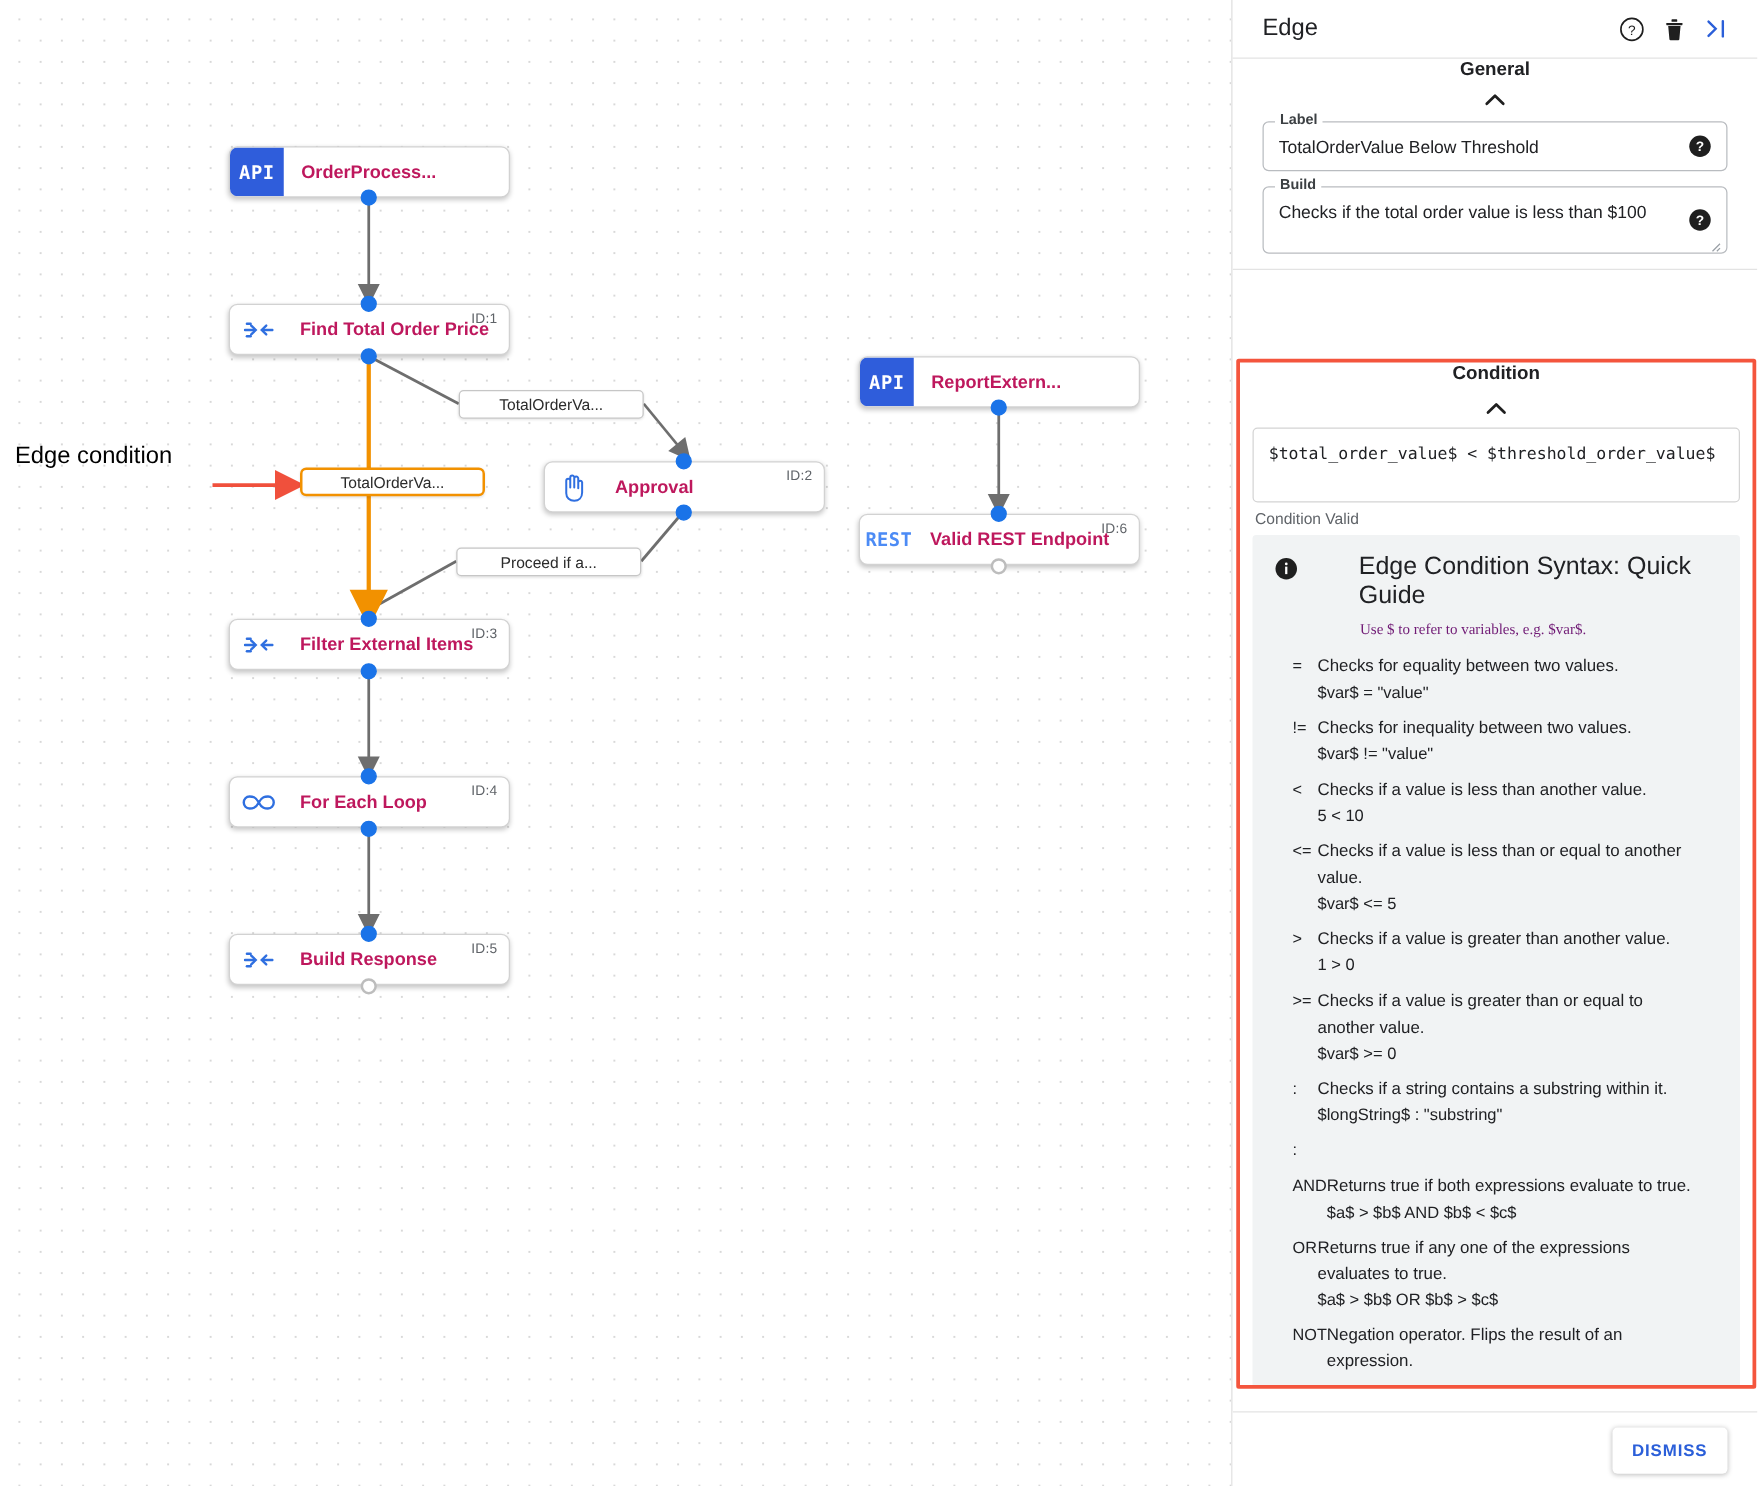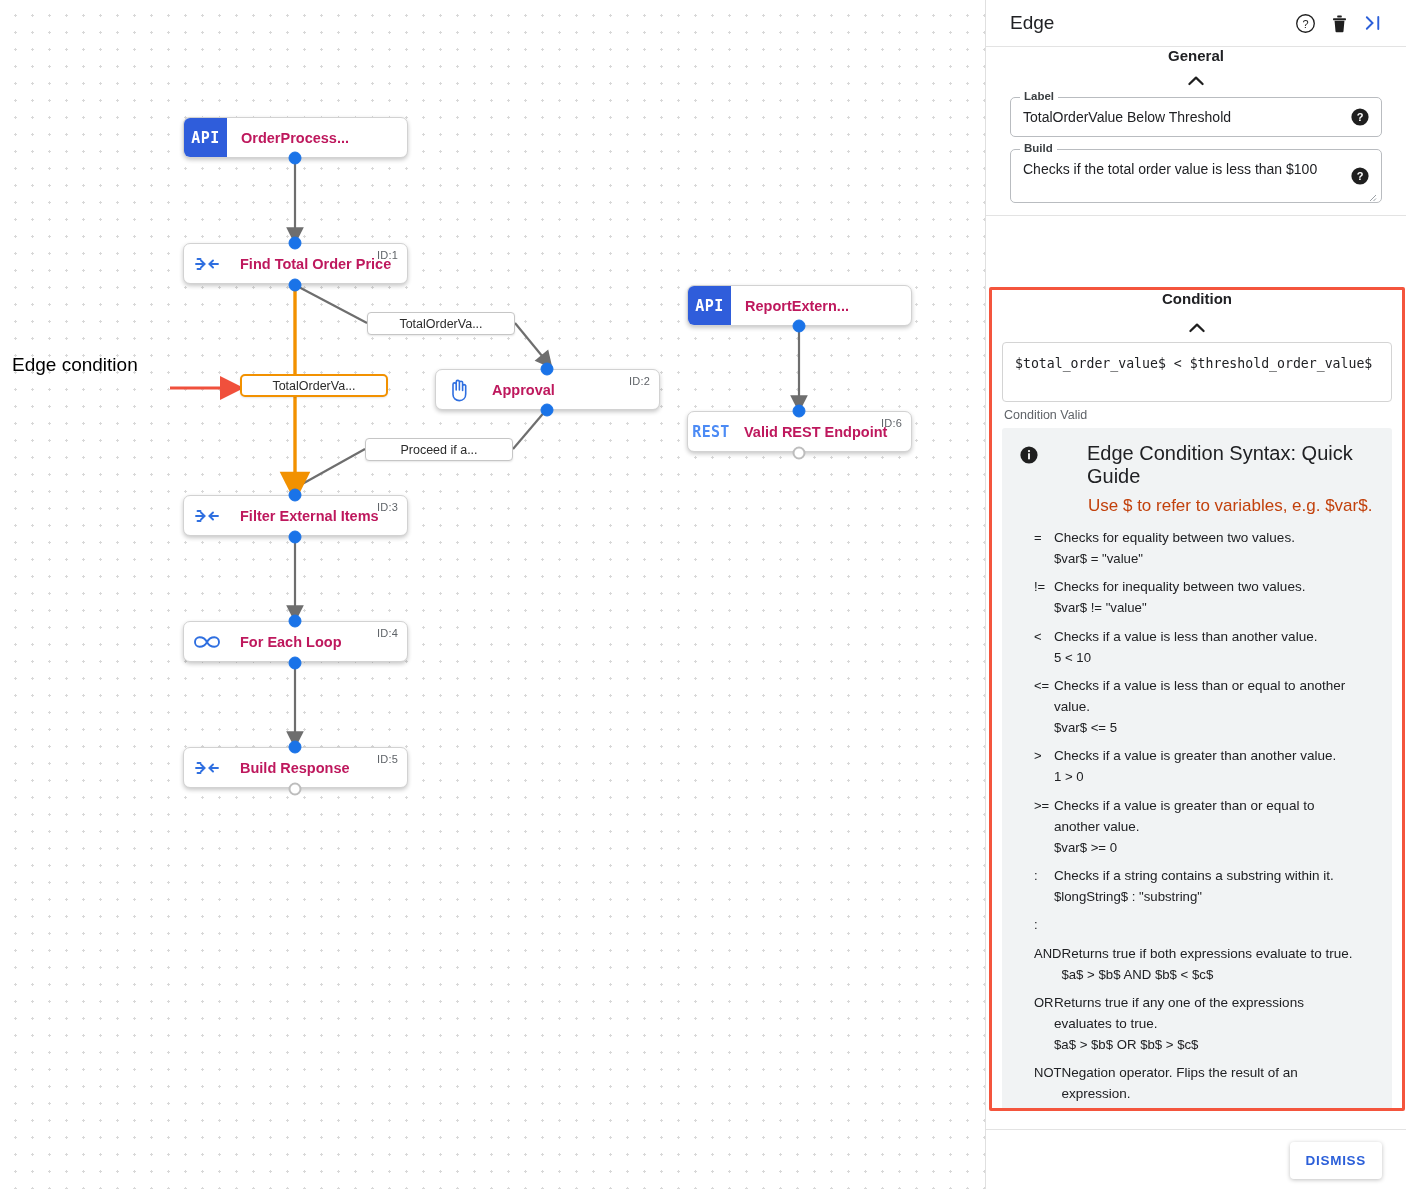--- a/index.html
+++ b/index.html
@@ -171,21 +171,21 @@
   .guide {
     margin: 0 10px 10px 10px;
     background: #f1f3f4;
     border-radius: 3px;
     padding: 14px 14px 20px 14px;
     position: relative;
   }
   .guide-head { display: flex; align-items: flex-start; gap: 25px; }
   .info-ico { width: 26px; flex: 0 0 26px; padding-top: 4px; padding-left: 4px; }
   .guide-title { font-size: 20px; color: #202124; padding-left: 20px; }
-  .guide-sub { font-size: 17px; color: #c2410c; margin: 8px 0 12px 72px; }
+  .guide-sub { font-size: 12px; color: #701a75; margin: 8px 0 12px 72px; font-family: Liberation Serif, serif; }
   .op-row { display: flex; margin: 0 0 8px 0; }
   .op-key {
     flex: 0 0 38px; padding-left: 18px;
     font-size: 13px; color: #202124; line-height: 1.55;
   }
   .op-desc { flex: 1; padding-right: 22px; }
   .op-desc .d { font-size: 13.5px; color: #202124; line-height: 1.55; }
   .op-desc .e { font-size: 13.2px; color: #202124; line-height: 1.55; }
 
   #panel-footer {

